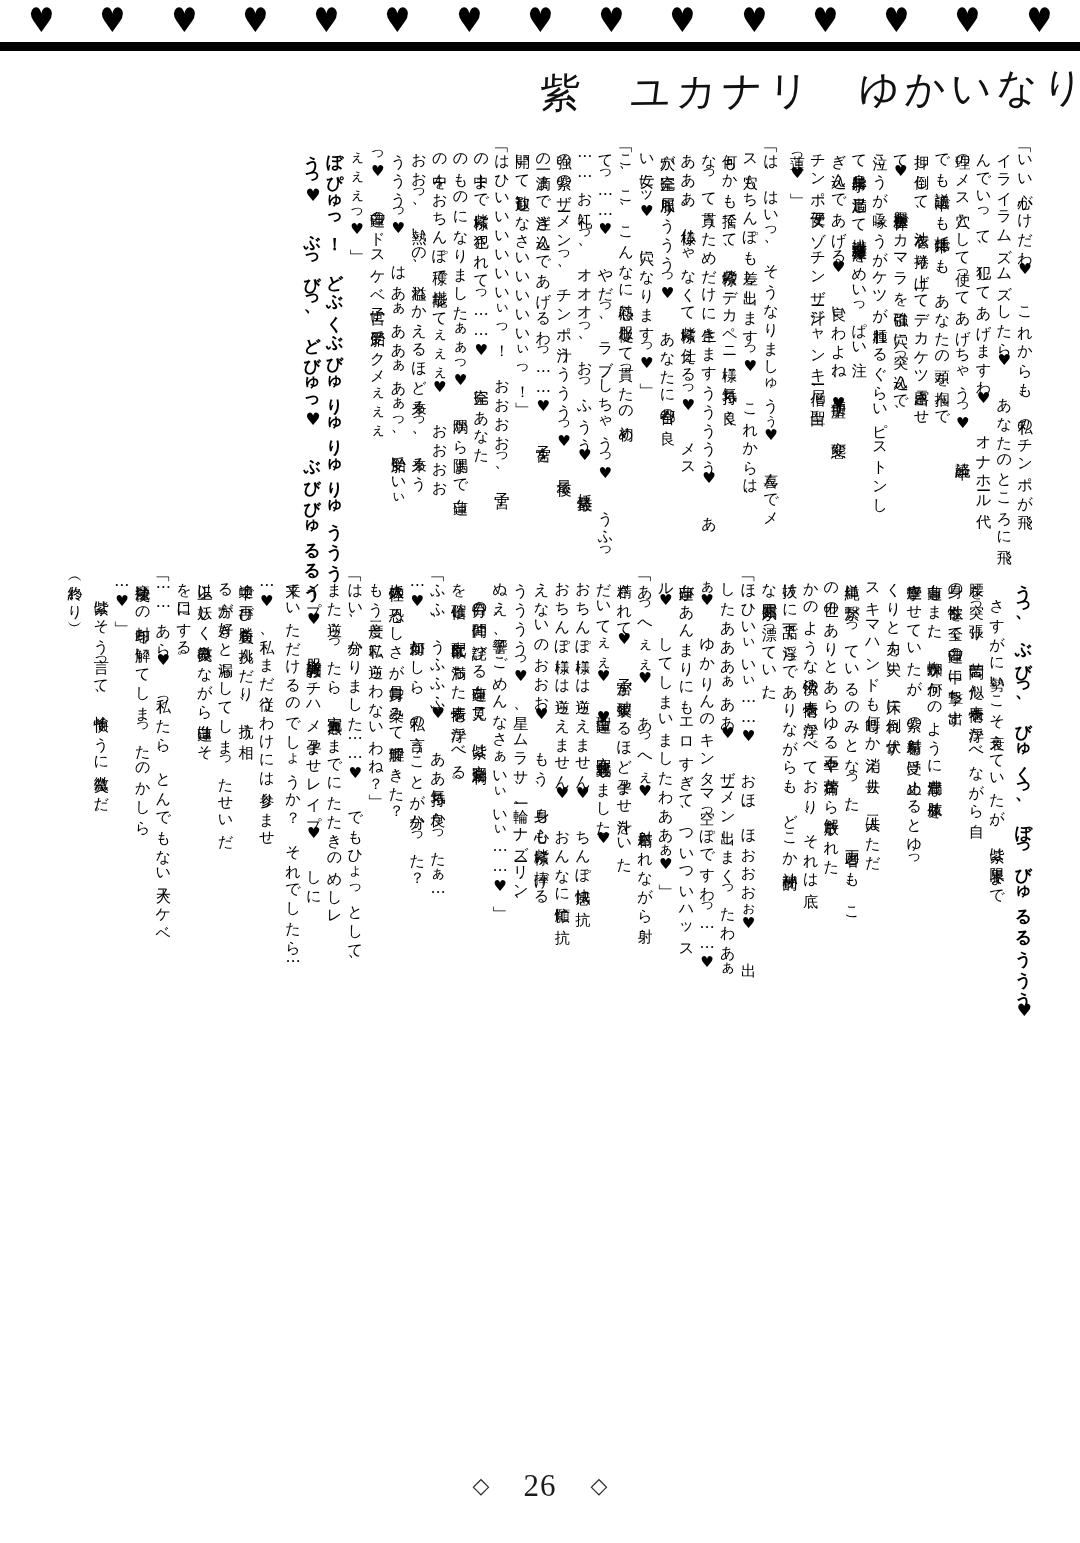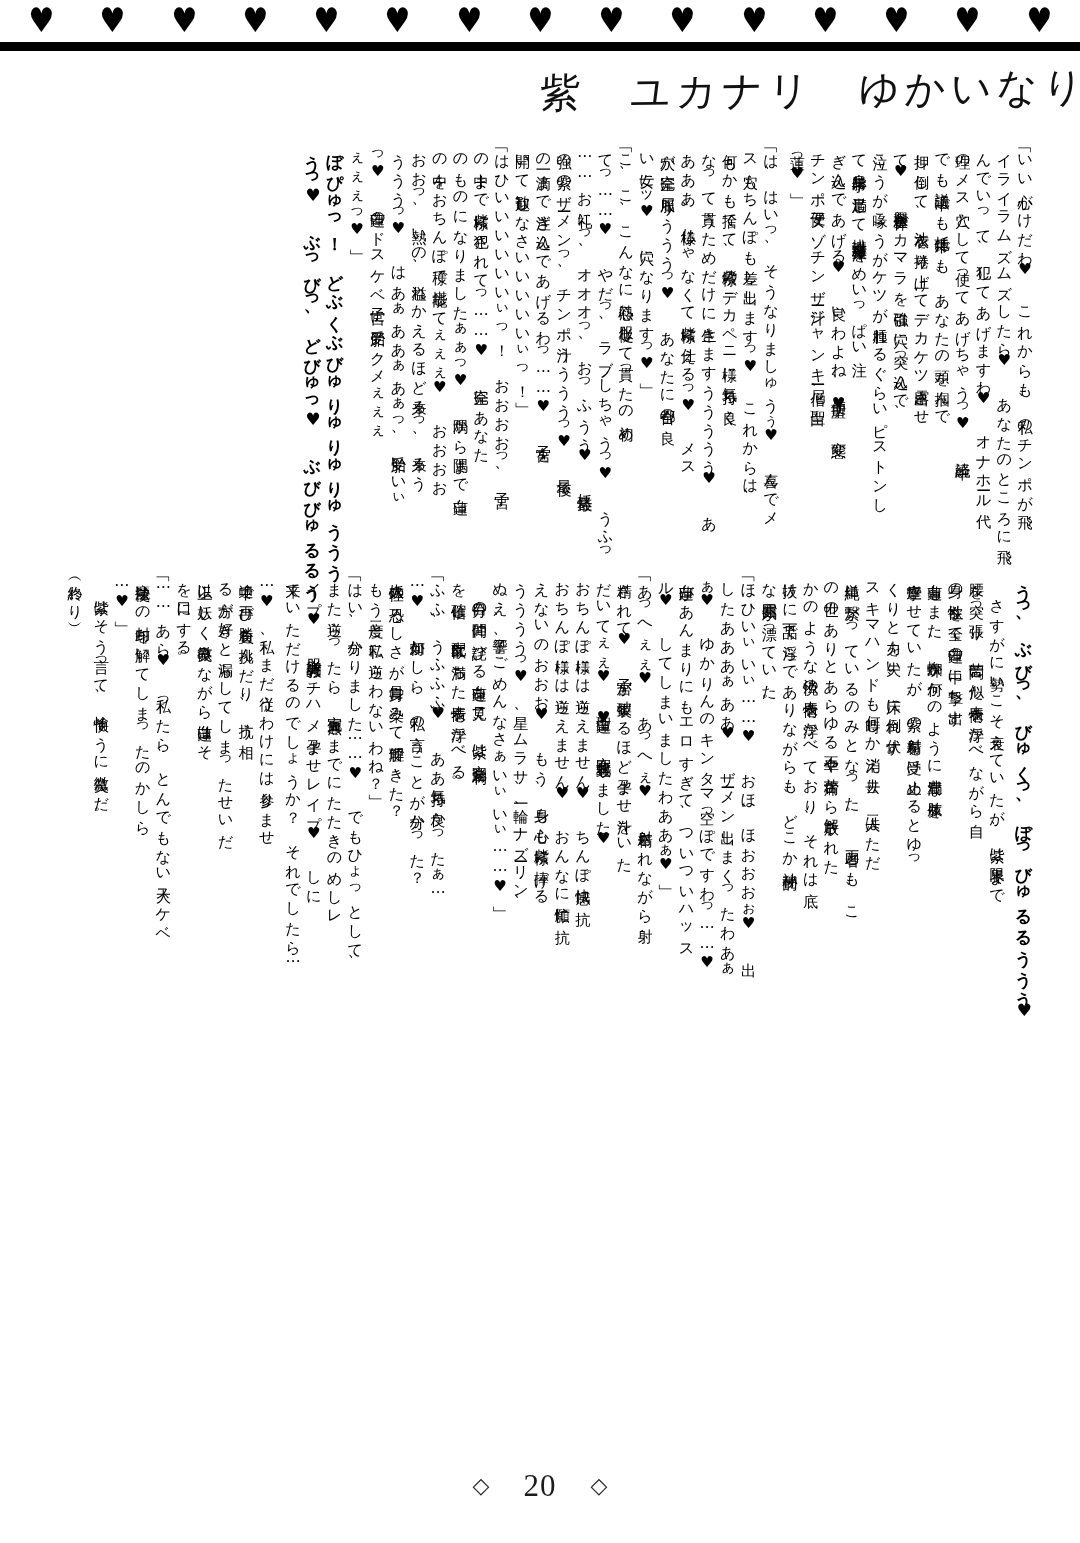--- a/index.html
+++ b/index.html
@@ -240,17 +240,17 @@
       <div class="vcol">「……あら♥　私ったら、とんでもない大スケベ</div>
       <div class="vcol">魔法使いの封印を解いてしまったのかしら</div>
       <div class="vcol">…♥」</div>
       <div class="vcol">　紫はそう言って、愉快そうに微笑んだ。</div>
       <div class="vcol"></div>
       <div class="vcol">（終わり）</div>
     </div>
 
   <div id="footer">
     <span class="diamond">◇</span>
-    <span id="page-number">20</span>
+    <span id="page-number">26</span>
     <span class="diamond">◇</span>
   </div>
 
 </div>
 
 </body></html>

